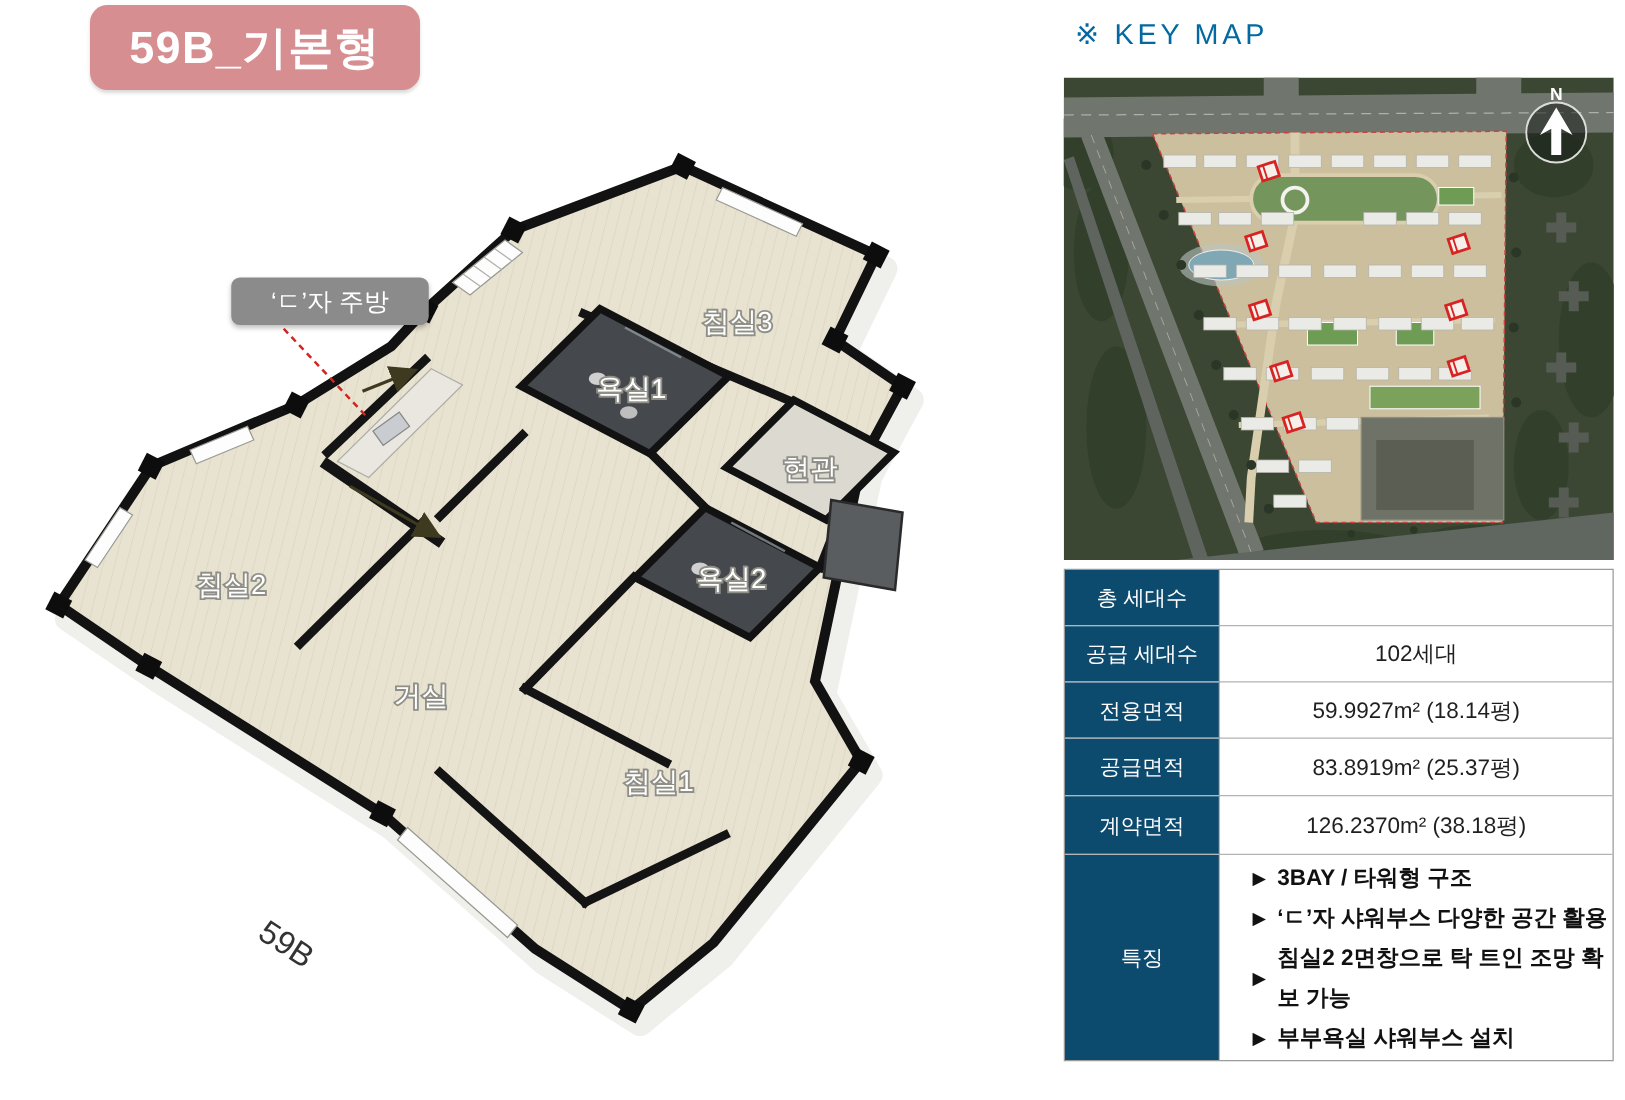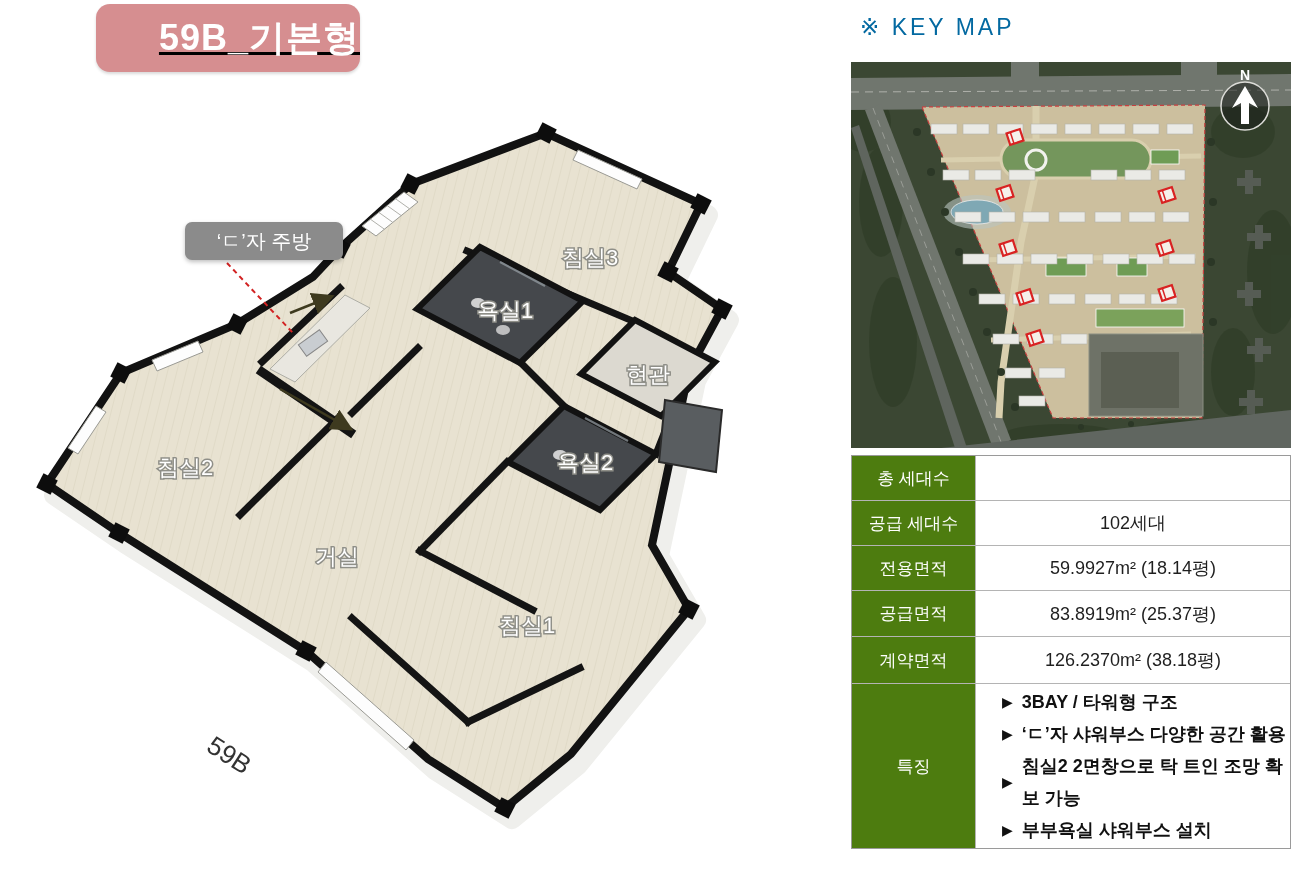--- a/index.html
+++ b/index.html
@@ -1,23 +1,23 @@
 <!DOCTYPE html>
 <html><head>
 <meta charset="utf-8">
 <style>
   html,body{margin:0;padding:0;}
   body{width:1300px;height:880px;background:#ffffff;overflow:hidden;
        font-family:"Liberation Sans","DejaVu Sans",sans-serif;position:relative;}
   .stage{position:absolute;inset:0;}
 
   
-  .badge{position:absolute;left:96px;top:4px;width:264px;height:68px;
-         background:#d68e90;border-radius:14px;display:flex;align-items:center;justify-content:flex-end;
-         box-shadow:0 2px 3px rgba(0,0,0,0.15);text-decoration:underline;}
+  .badge{position:absolute;left:72px;top:4px;width:264px;height:68px;
+         background:#d68e90;border-radius:14px;display:flex;align-items:center;justify-content:center;
+         box-shadow:0 2px 3px rgba(0,0,0,0.15);}
   .badge span{color:#fff;font-size:36px;font-weight:700;letter-spacing:1px;}
 
   
   .fp{position:absolute;left:0;top:0;}
 
   
   .callout{position:absolute;left:185px;top:222px;width:158px;height:38px;background:#8b8b8b;
            border-radius:7px;display:flex;align-items:center;justify-content:center;
            box-shadow:0 2px 4px rgba(0,0,0,0.25);}
   .callout span{color:#fff;font-size:20px;font-weight:500;}
@@ -25,21 +25,21 @@
   
   .km-title{position:absolute;left:860px;top:14px;font-size:23px;color:#0369a1;
             letter-spacing:3px;font-weight:500;}
   .km{position:absolute;left:851px;top:62px;}
 
   
   .spec{position:absolute;left:851px;top:455px;width:440px;border:1px solid #9a9a9a;
         box-sizing:border-box;background:#fff;}
   .trow{display:flex;border-bottom:1px solid #b4b4b4;}
   .trow:last-child{border-bottom:none;}
-  .th{width:124px;min-width:124px;background:#4d7c0f;color:#fff;font-size:17px;
+  .th{width:124px;min-width:124px;background:#0c4a6e;color:#fff;font-size:17px;
       display:flex;align-items:center;justify-content:center;border-right:1px solid #b4b4b4;
       box-sizing:border-box;}
   .td{flex:1;display:flex;align-items:center;justify-content:center;font-size:18px;color:#1f1f1f;}
   .r44{height:44px;} .r45{height:45px;} .r46{height:46px;text-align:right;} .rfeat{height:164px;}
   .feat-td{flex-direction:column;align-items:flex-start;justify-content:center;padding-left:26px;}
   .fline{display:flex;align-items:center;line-height:32px;font-size:18px;font-weight:700;color:#111;}
   .fline .bullet{font-size:14px;margin-right:9px;}
 </style>
 </head>
 <body>

